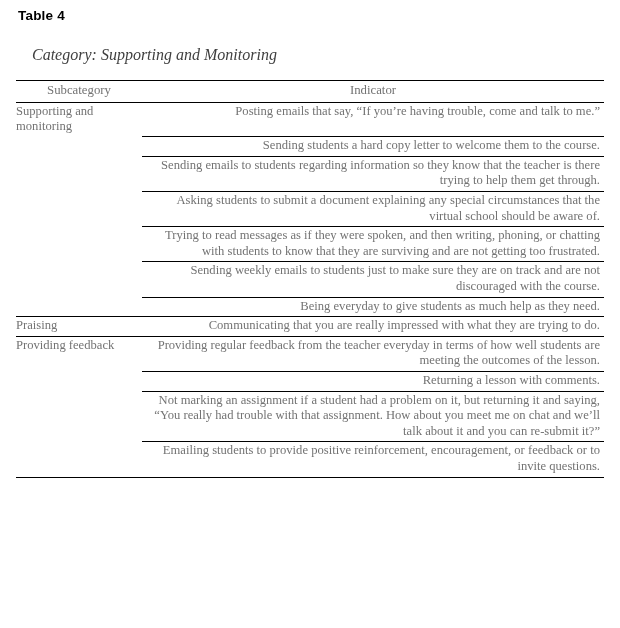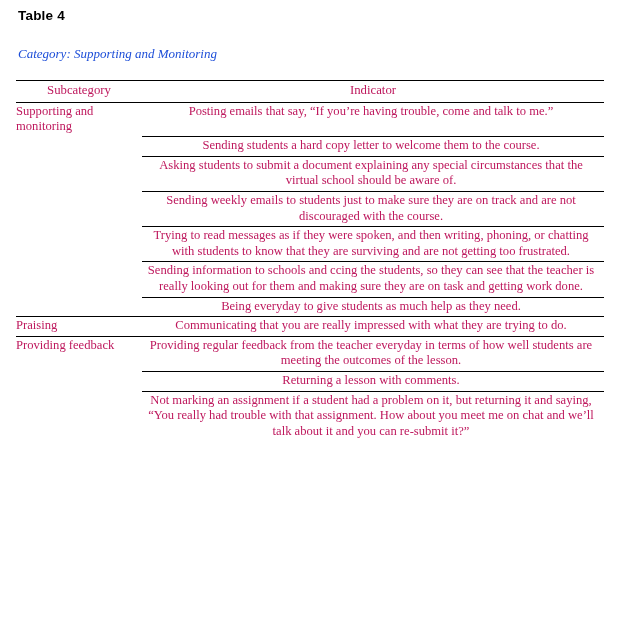--- a/index.html
+++ b/index.html
@@ -29,42 +29,42 @@
     top: 8px;
     font-family: "Liberation Sans", "DejaVu Sans", sans-serif;
     font-weight: bold;
     font-size: 13.5px;
     letter-spacing: 0.2px;
     color: #000000;
   }
 
   .table-caption {
     position: absolute;
-    left: 18px;
+    left: 32px;
     top: 46px;
     font-family: "Liberation Serif", "DejaVu Serif", serif;
     font-style: italic;
-    font-size: 13px;
-    color: #1d4ed8;
+    font-size: 16px;
+    color: #404040;
   }
 
   .table-wrap {
     position: absolute;
     left: 16px;
     top: 80px;
     width: 588px;
   }
 
   table.apa {
     border-collapse: collapse;
     width: 588px;
     table-layout: fixed;
     font-size: 12.6px;
     line-height: 15.6px;
-    color: #be185d;
+    color: #737373;
   }
 
   table.apa col.c-sub { width: 126px; }
   table.apa col.c-ind { width: 462px; }
 
   
   table.apa thead tr.head-row th {
     border-top: 1.4px solid #000;
     border-bottom: 1.4px solid #000;
     padding: 2px 0 3px 0;
@@ -84,21 +84,21 @@
 
   td.sub-cell {
     padding-left: 4px;
     padding-right: 4px;
     text-align: left;
   }
 
   td.ind-cell {
     padding-left: 5px;
     padding-right: 6px;
-    text-align: center;
+    text-align: right;
   }
 
   
   tr.sep-ind td.ind-cell {
     border-top: 1.1px solid #000;
   }
 
   
   tr.sep-full td {
     border-top: 1.1px solid #000;
@@ -135,33 +135,33 @@
       <tr>
             <td class="sub-cell">Supporting and monitoring</td>
             <td class="ind-cell">Posting emails that say, “If you’re having trouble, come and talk to me.”</td>
           </tr>
           <tr class="sep-ind">
             <td class="sub-cell">&nbsp;</td>
             <td class="ind-cell">Sending students a hard copy letter to welcome them to the course.</td>
           </tr>
           <tr class="sep-ind">
             <td class="sub-cell">&nbsp;</td>
-            <td class="ind-cell">Asking students to submit a document explaining any special circumstances that the virtual school should be aware of.</td>
+            <td class="ind-cell">Sending emails to students regarding information so they know that the teacher is there trying to help them get through.</td>
           </tr>
           <tr class="sep-ind">
             <td class="sub-cell">&nbsp;</td>
-            <td class="ind-cell">Sending weekly emails to students just to make sure they are on track and are not discouraged with the course.</td>
+            <td class="ind-cell">Asking students to submit a document explaining any special circumstances that the virtual school should be aware of.</td>
           </tr>
           <tr class="sep-ind">
             <td class="sub-cell">&nbsp;</td>
             <td class="ind-cell">Trying to read messages as if they were spoken, and then writing, phoning, or chatting with students to know that they are surviving and are not getting too frustrated.</td>
           </tr>
           <tr class="sep-ind">
             <td class="sub-cell">&nbsp;</td>
-            <td class="ind-cell">Sending information to schools and ccing the students, so they can see that the teacher is really looking out for them and making sure they are on task and getting work done.</td>
+            <td class="ind-cell">Sending weekly emails to students just to make sure they are on track and are not discouraged with the course.</td>
           </tr>
           <tr class="sep-ind">
             <td class="sub-cell">&nbsp;</td>
             <td class="ind-cell">Being everyday to give students as much help as they need.</td>
           </tr>
           <tr class="sep-full">
             <td class="sub-cell">Praising</td>
             <td class="ind-cell">Communicating that you are really impressed with what they are trying to do.</td>
           </tr>
           <tr class="sep-full">
@@ -169,17 +169,21 @@
             <td class="ind-cell">Providing regular feedback from the teacher everyday in terms of how well students are meeting the outcomes of the lesson.</td>
           </tr>
           <tr class="sep-ind">
             <td class="sub-cell">&nbsp;</td>
             <td class="ind-cell">Returning a lesson with comments.</td>
           </tr>
           <tr class="sep-ind">
             <td class="sub-cell">&nbsp;</td>
             <td class="ind-cell">Not marking an assignment if a student had a problem on it, but returning it and saying, “You really had trouble with that assignment. How about you meet me on chat and we’ll talk about it and you can re-submit it?”</td>
           </tr>
+          <tr class="sep-ind last-row">
+            <td class="sub-cell">&nbsp;</td>
+            <td class="ind-cell">Emailing students to provide positive reinforcement, encouragement, or feedback or to invite questions.</td>
+          </tr>
         </tbody>
     </table>
   </div>
 
 </div>
 
 </body></html>

